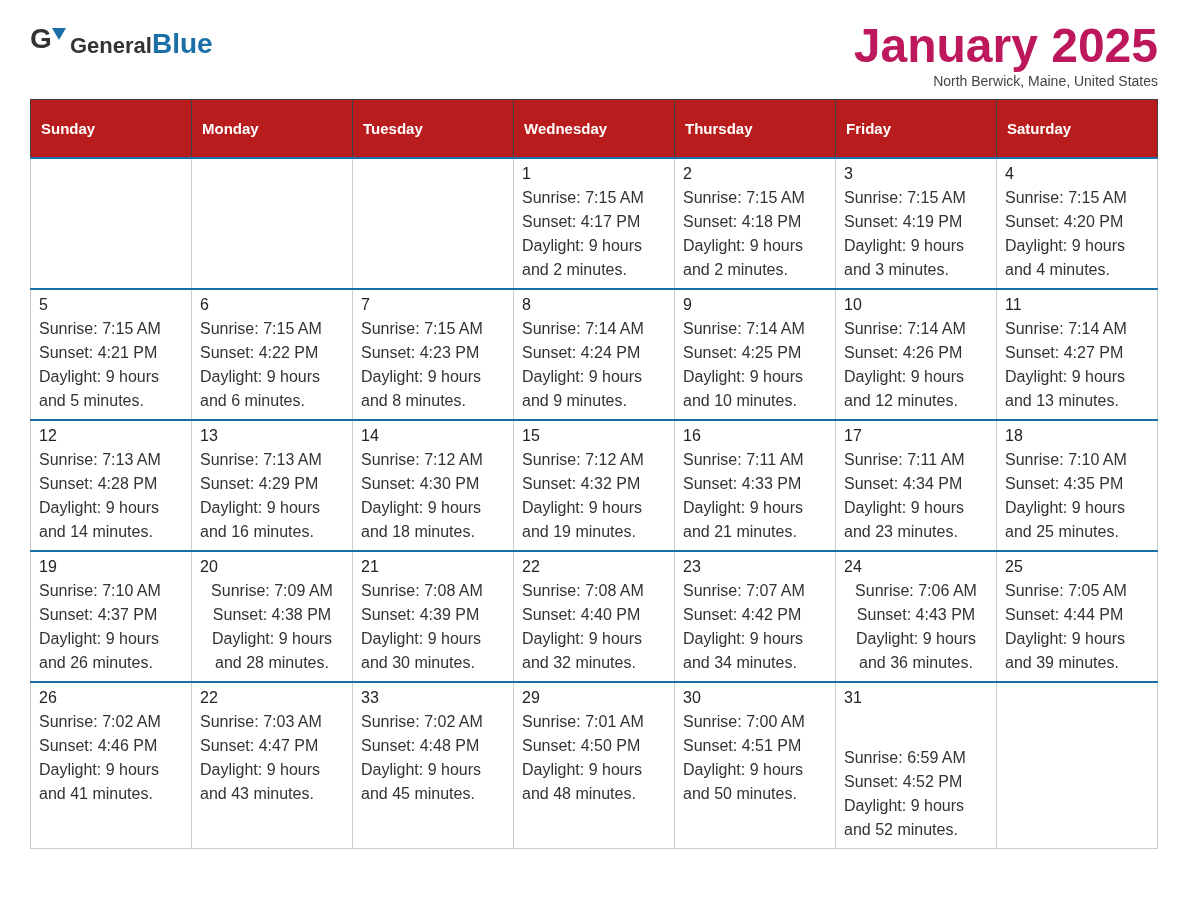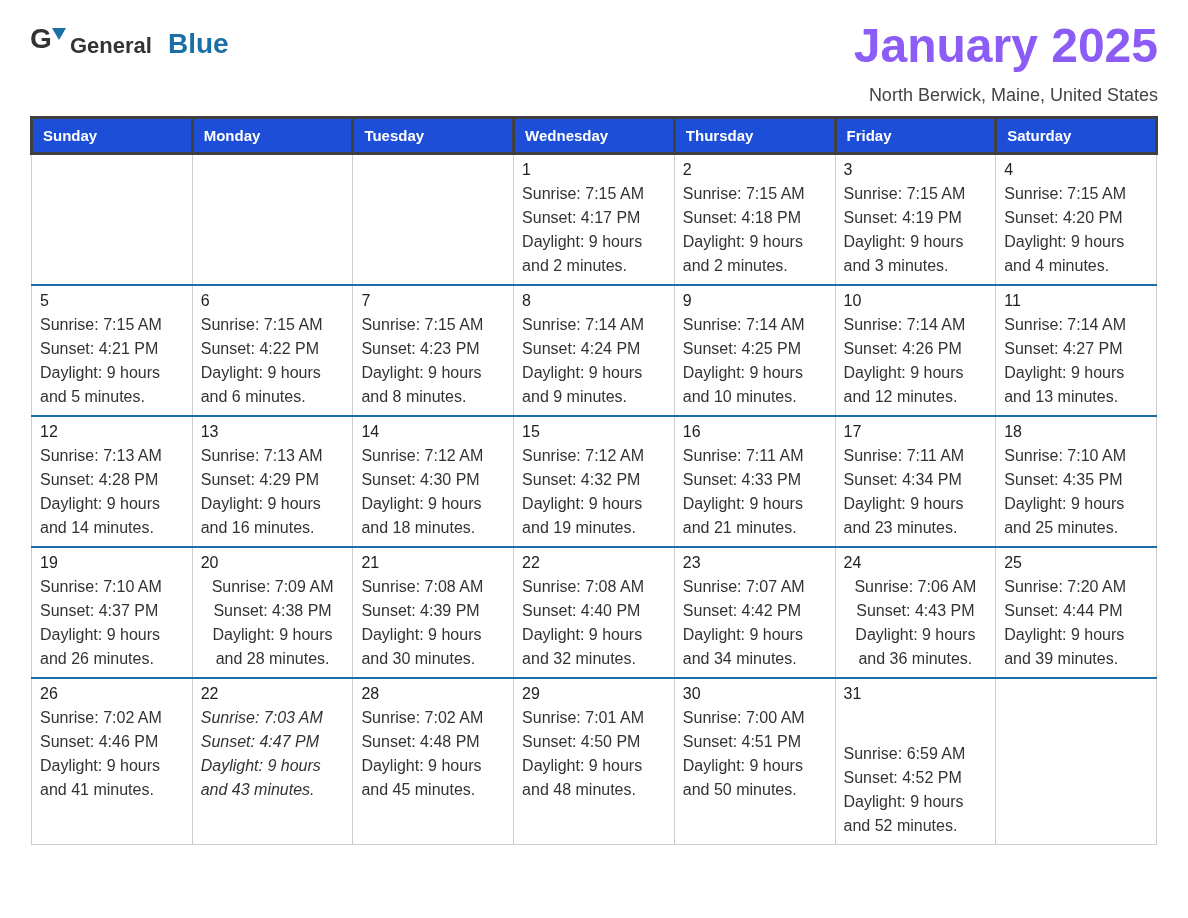--- a/index.html
+++ b/index.html
@@ -20,40 +20,40 @@
       display: flex;
       align-items: center;
       gap: 4px;
     }
     .title-section {
       text-align: right;
     }
     .page-title {
       font-size: 48px;
       font-weight: bold;
-      color: #8b5cf6;
+      color: #be185d;
       line-height: 1.1;
     }
     .subtitle {
-      font-size: 18px;
+      font-size: 14px;
       color: #444;
-      margin-top: 12px;
+      margin-top: 0;
     }
     .calendar {
       width: 100%;
       border-collapse: collapse;
       margin-top: 10px;
     }
     .calendar th {
-      background-color: #1d4ed8;
+      background-color: #b91c1c;
       color: #fff;
-      padding: 8px 10px;
+      padding: 20px 10px;
       text-align: left;
       font-size: 15px;
-      border: 3px solid #404040;
+      border: 1px solid #404040;
     }
     .calendar td {
       vertical-align: top;
       padding: 6px 8px;
       border: 1px solid #ccc;
       width: calc(100% / 7);
       min-height: 90px;
       font-size: 12.5px;
       color: #333;
     }
@@ -81,21 +81,21 @@
 
 <div class="header">
   <div class="logo">
     <div>
       <svg width="36" height="44" viewBox="0 0 36 44">
         <text x="0" y="28" font-size="28" font-weight="bold" fill="#333" font-family="Arial">G</text>
         <polygon points="22,8 36,8 29,20" fill="#1a6fa8"></polygon>
       </svg>
     </div>
     <div>
-      <div style="display:flex; align-items:baseline; gap:16px;">
+      <div style="display:flex; align-items:baseline; gap:0px;">
         <span style="font-size:22px; font-weight:bold; color:#333; font-family:Arial;">General</span>
         <span style="font-size:28px; font-weight:bold; color:#1a6fa8; font-family:Arial;">Blue</span>
       </div>
     </div>
   </div>
   <div class="title-section">
     <div class="page-title">January 2025</div>
     <div class="subtitle">North Berwick, Maine, United States</div>
   </div>
 </div>
@@ -286,43 +286,43 @@
         </td>
         <td>
           <span class="day-number">24</span>
           <div class="day-info" style="white-space: pre-line; text-align: center;">Sunrise: 7:06 AM
 Sunset: 4:43 PM
 Daylight: 9 hours
 and 36 minutes.</div>
         </td>
         <td>
           <span class="day-number">25</span>
-          <div class="day-info" style="white-space: pre-line;">Sunrise: 7:20 AM
+          <div class="day-info" style="white-space: pre-line;">Sunrise: 7:05 AM
 Sunset: 4:44 PM
 Daylight: 9 hours
 and 39 minutes.</div>
         </td>
       </tr>
       <tr class="week-row">
         <td>
           <span class="day-number">26</span>
           <div class="day-info" style="white-space: pre-line;">Sunrise: 7:02 AM
 Sunset: 4:46 PM
 Daylight: 9 hours
 and 41 minutes.</div>
         </td>
         <td>
           <span class="day-number">22</span>
-          <div class="day-info" style="white-space: pre-line; font-style: italic;">Sunrise: 7:03 AM
+          <div class="day-info" style="white-space: pre-line;">Sunrise: 7:03 AM
 Sunset: 4:47 PM
 Daylight: 9 hours
 and 43 minutes.</div>
         </td>
         <td>
-          <span class="day-number">28</span>
+          <span class="day-number">33</span>
           <div class="day-info" style="white-space: pre-line;">Sunrise: 7:02 AM
 Sunset: 4:48 PM
 Daylight: 9 hours
 and 45 minutes.</div>
         </td>
         <td>
           <span class="day-number">29</span>
           <div class="day-info" style="white-space: pre-line;">Sunrise: 7:01 AM
 Sunset: 4:50 PM
 Daylight: 9 hours

